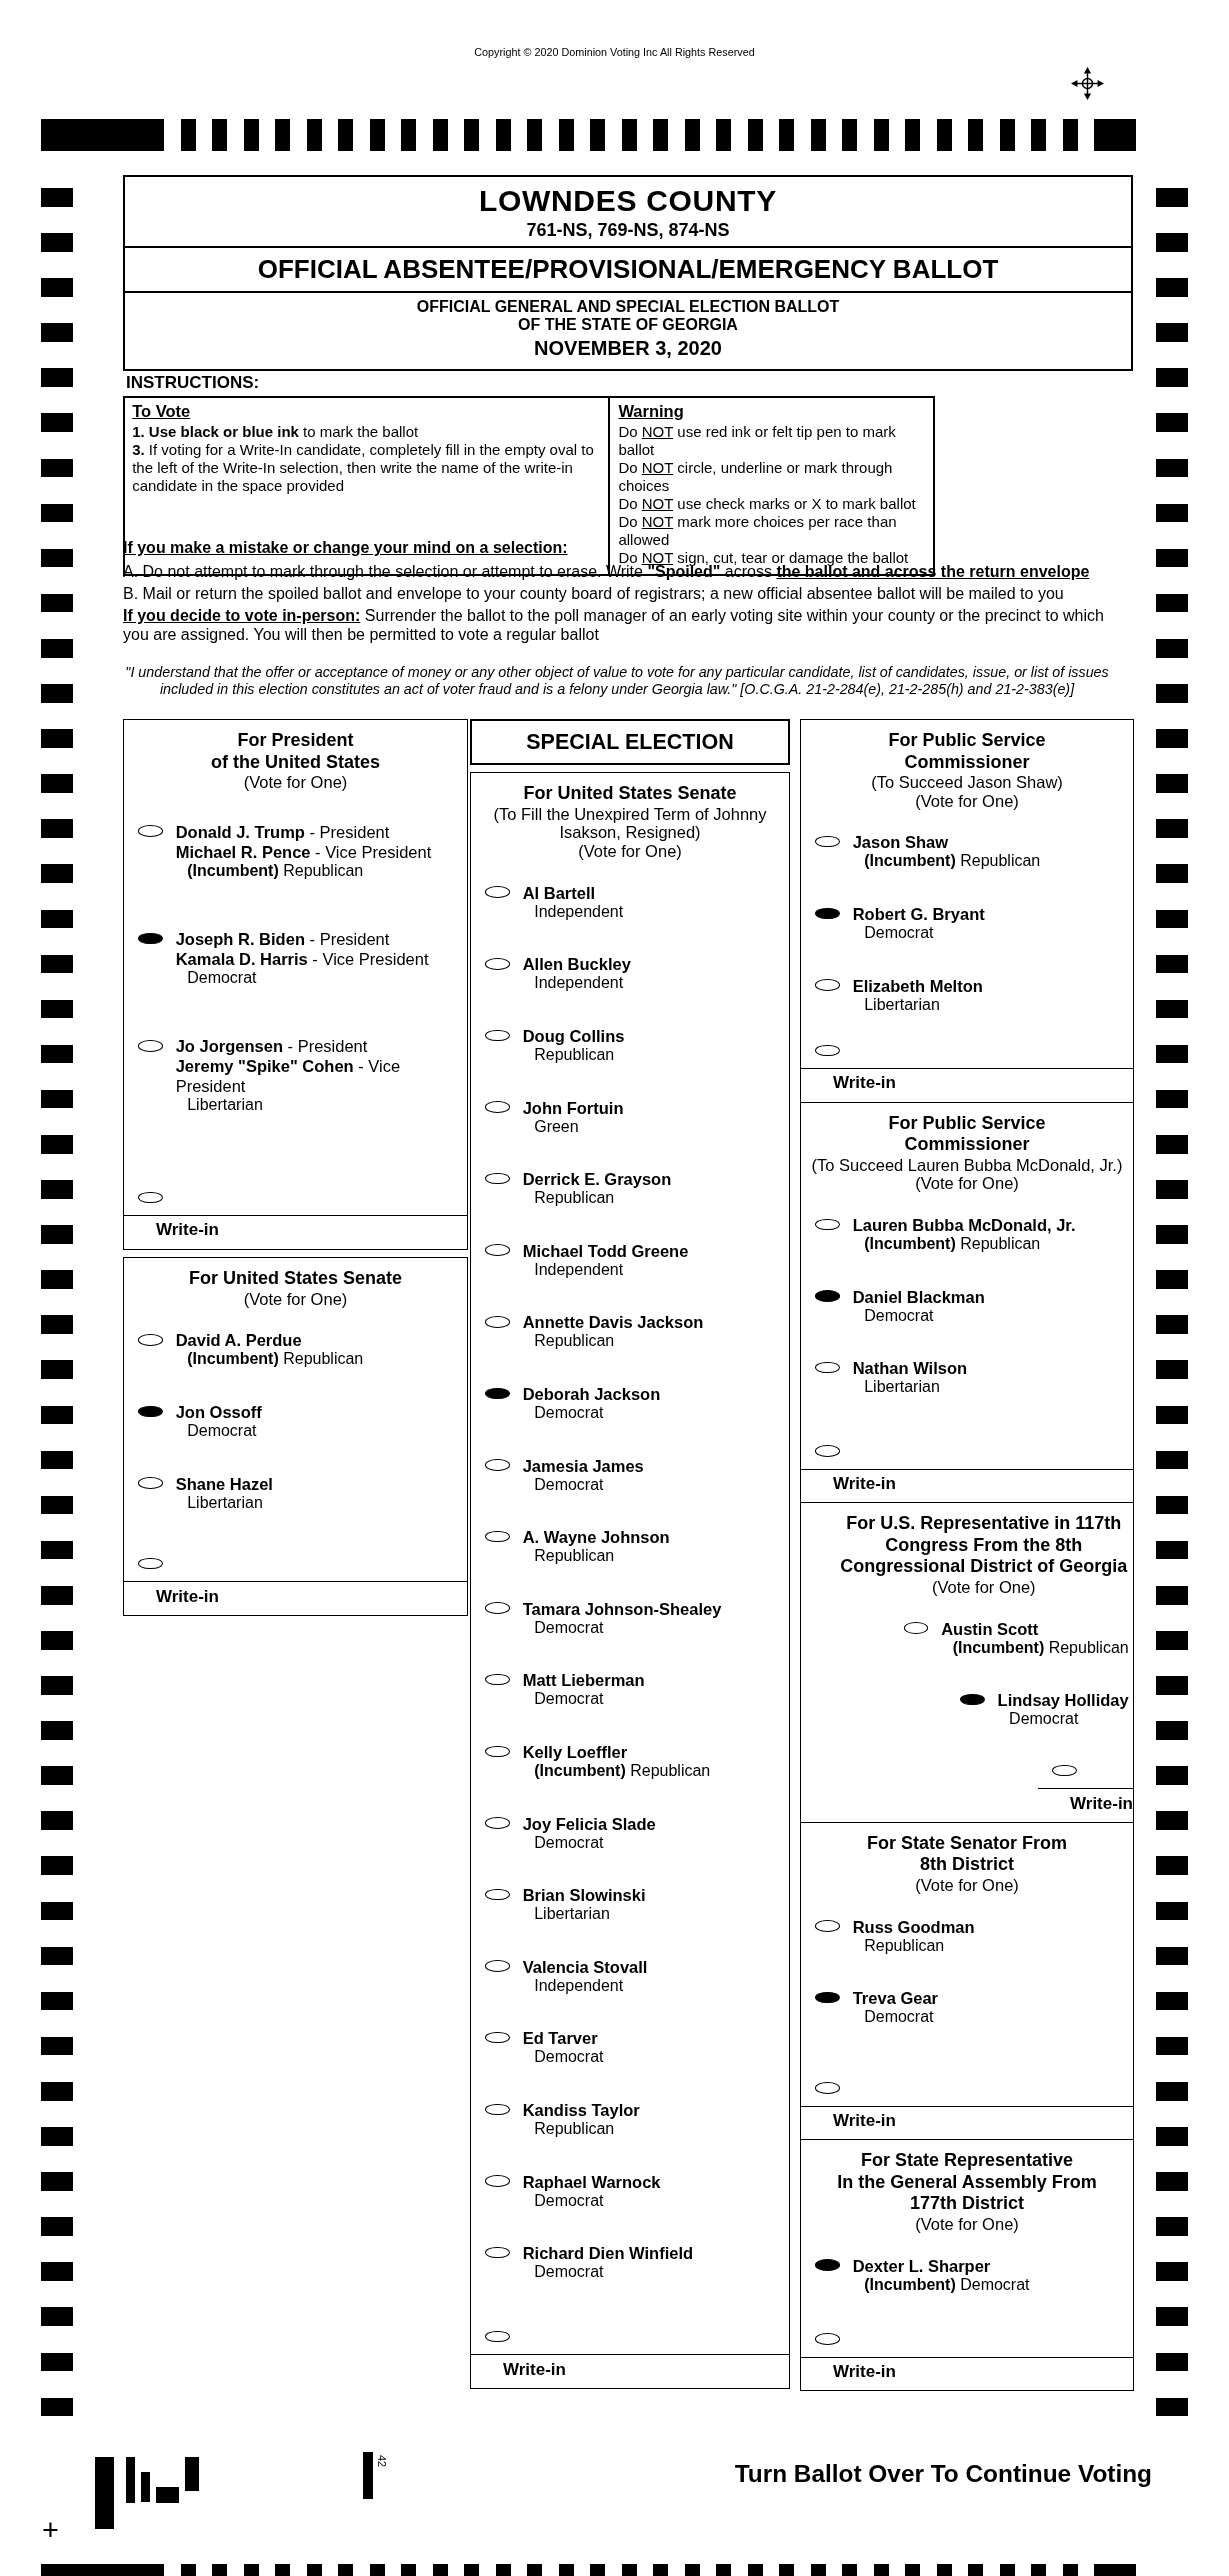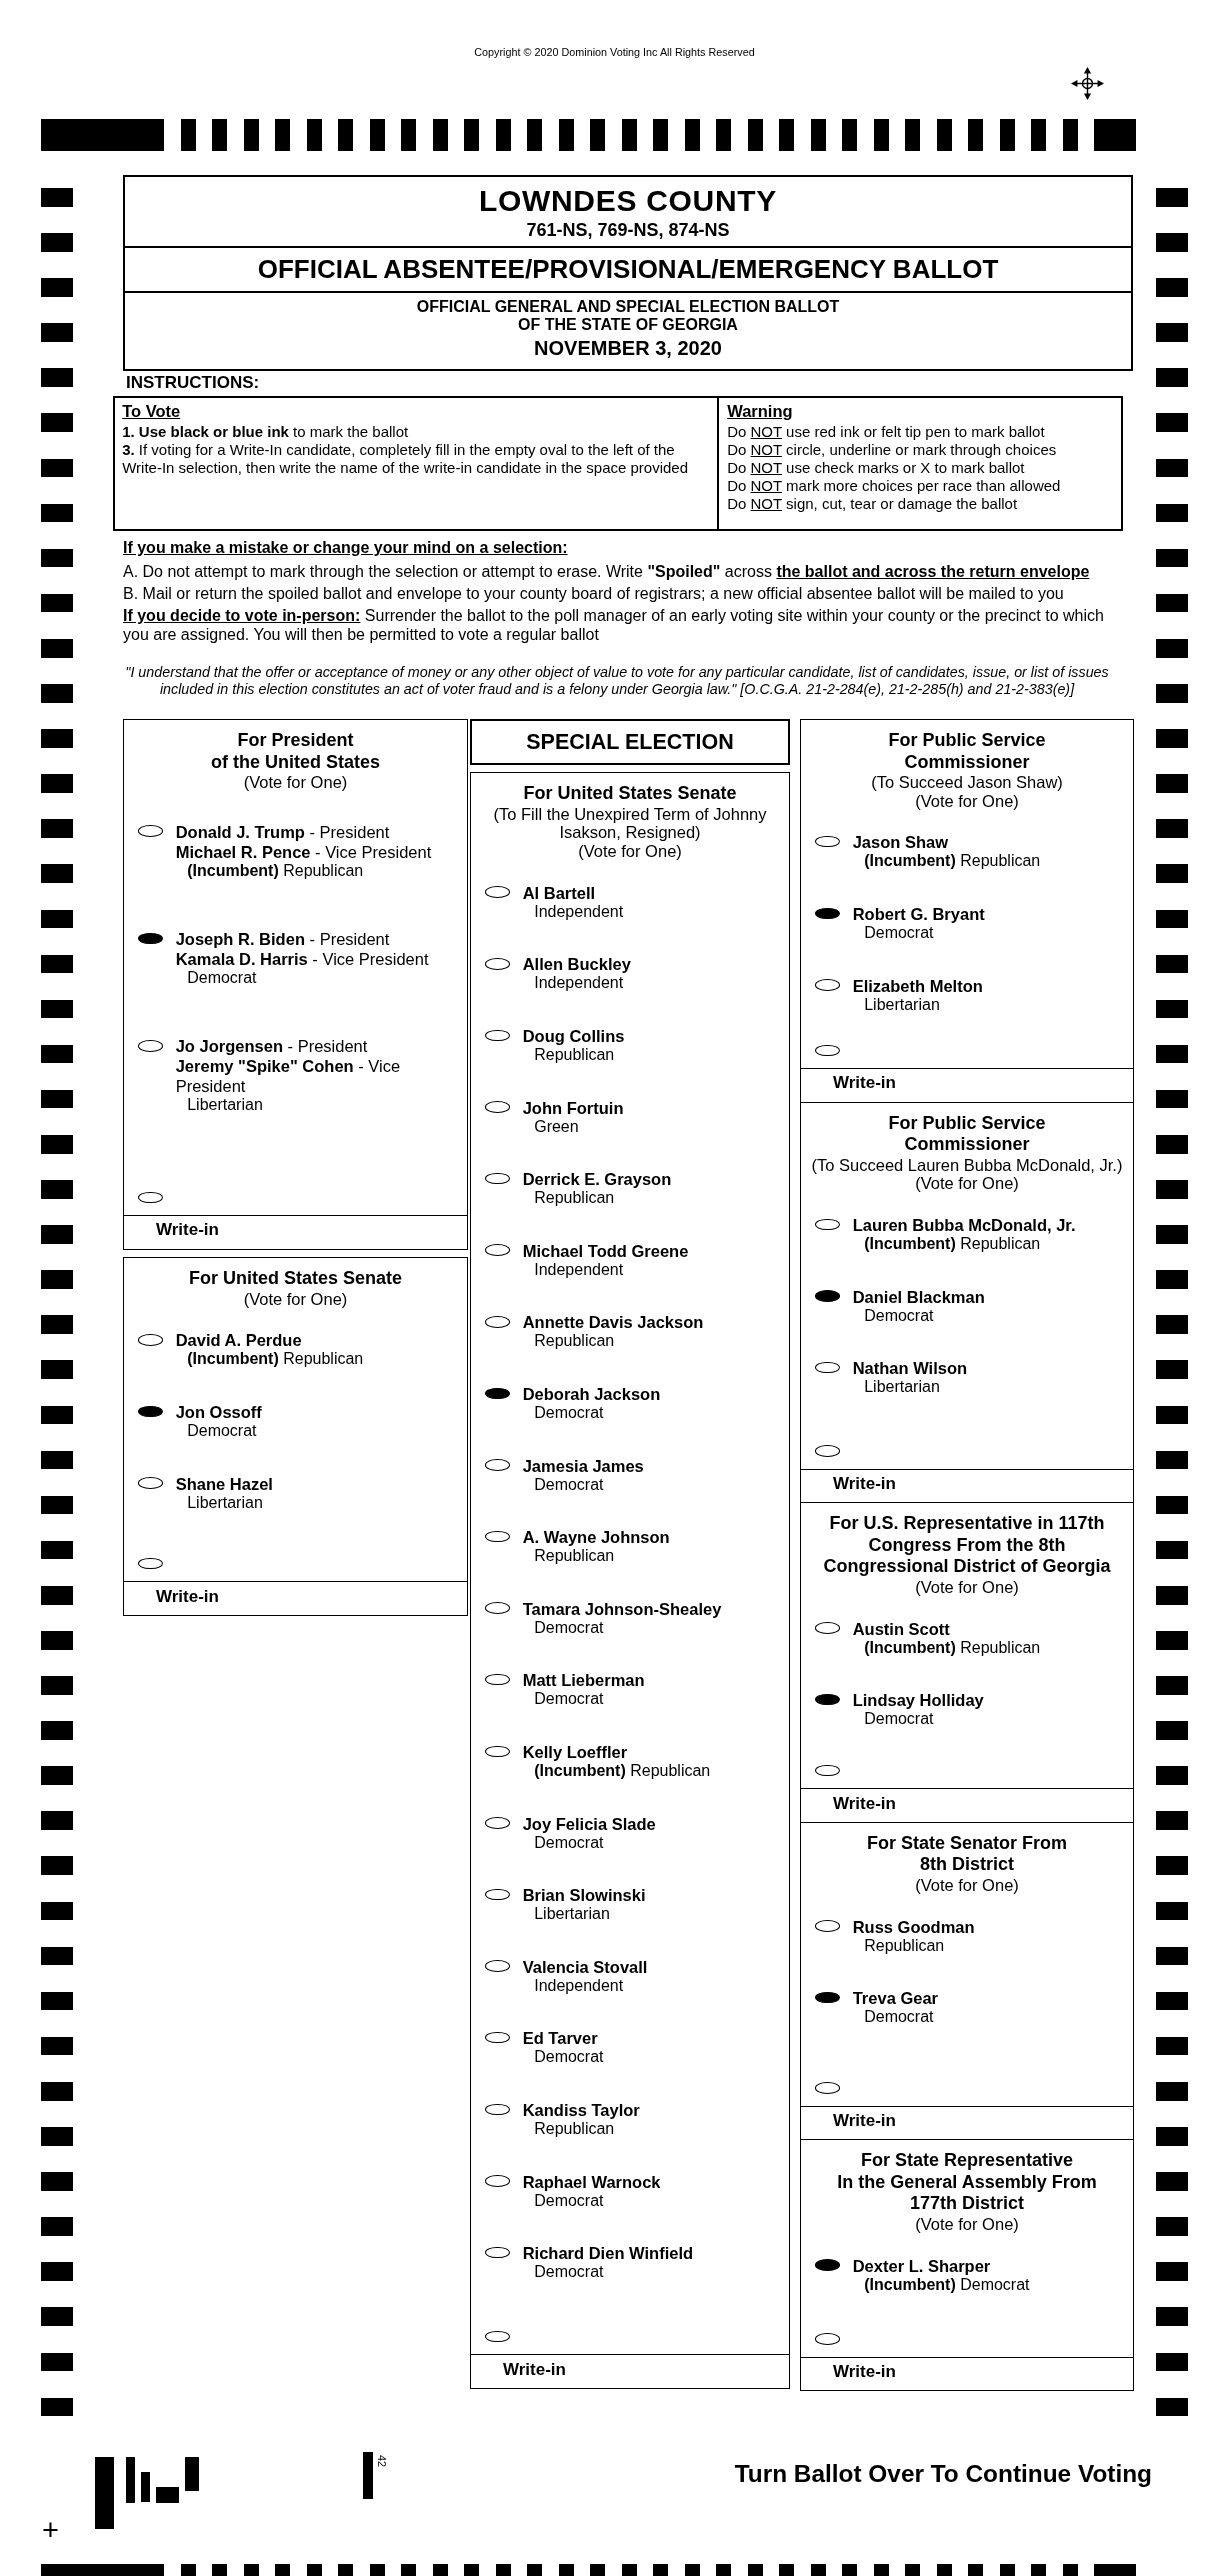--- a/index.html
+++ b/index.html
@@ -15,21 +15,21 @@
   .timing-left{left:41px}.timing-right{left:1156px}
   .tmark-v{width:32px;height:18.6px;background:#000;}
   .header-box{position:absolute;left:123px;top:148px;width:1010px;border:2.2px solid #000;text-align:center;padding:7.2px 0 8.6px;}
   .county{font-size:30px;font-weight:bold;letter-spacing:0.7px;}
   .precincts{font-size:18px;font-weight:bold;margin-top:1.4px;}
   .hrule{border-top:2.2px solid #000;margin:5.7px 0;}
   .ballot-type{font-size:26px;font-weight:bold;}
   .etitle{font-size:16px;font-weight:bold;}
   .edate{font-size:20px;font-weight:bold;margin-top:2.9px;}
   .instr-label{position:absolute;left:126px;top:346px;font-size:17px;font-weight:bold;}
-  .instr-box{position:absolute;left:113px;top:369px;width:1010px;min-height:135px;border:2.9px solid #000;display:flex;}
+  .instr-box{position:absolute;left:123px;top:369px;width:812px;min-height:135px;border:2.9px solid #000;display:flex;}
   .instr-left{width:60%;padding:4.3px 7.2px 7.2px;border-right:2.2px solid #000;}
   .instr-right{width:40%;padding:4.3px 8.6px 7.2px;}
   .instr-title{font-size:16.5px;font-weight:bold;text-decoration:underline;margin-bottom:1.4px;}
   .instr-item{font-size:15px;line-height:18px;}
   .b{font-weight:bold;}
   .u{text-decoration:underline;}
   .bu{font-weight:bold;text-decoration:underline;}
   .mistake{position:absolute;left:123px;top:512px;width:1010px;font-size:16px;line-height:18.6px;}
   .mistake .title{margin-bottom:5.7px;}
   .mline{margin-top:2.9px;}
@@ -587,21 +587,21 @@
           <div class="cand-info">
             <div class="cand-name"><span class="b">Nathan Wilson</span></div>
             <div class="cand-party">Libertarian</div>
           </div>
         </div>
         <div class="writein">
           <div class="wi-oval-row"><span class="oval"></span></div>
           <div class="wi-label">Write-in</div>
         </div>
       </div>
-      <div class="contest" style="min-height: 321px;">
+      <div class="contest" style="min-height: 321px; align-items: flex-end;">
         <div class="c-head">
           <div class="c-title">For U.S. Representative in 117th</div>
           <div class="c-title">Congress From the 8th</div>
           <div class="c-title">Congressional District of Georgia</div>
           <div class="c-sub">(Vote for One)</div>
         </div>
         <div class="cand">
           <span class="oval"></span>
           <div class="cand-info">
             <div class="cand-name"><span class="b">Austin Scott</span></div>

